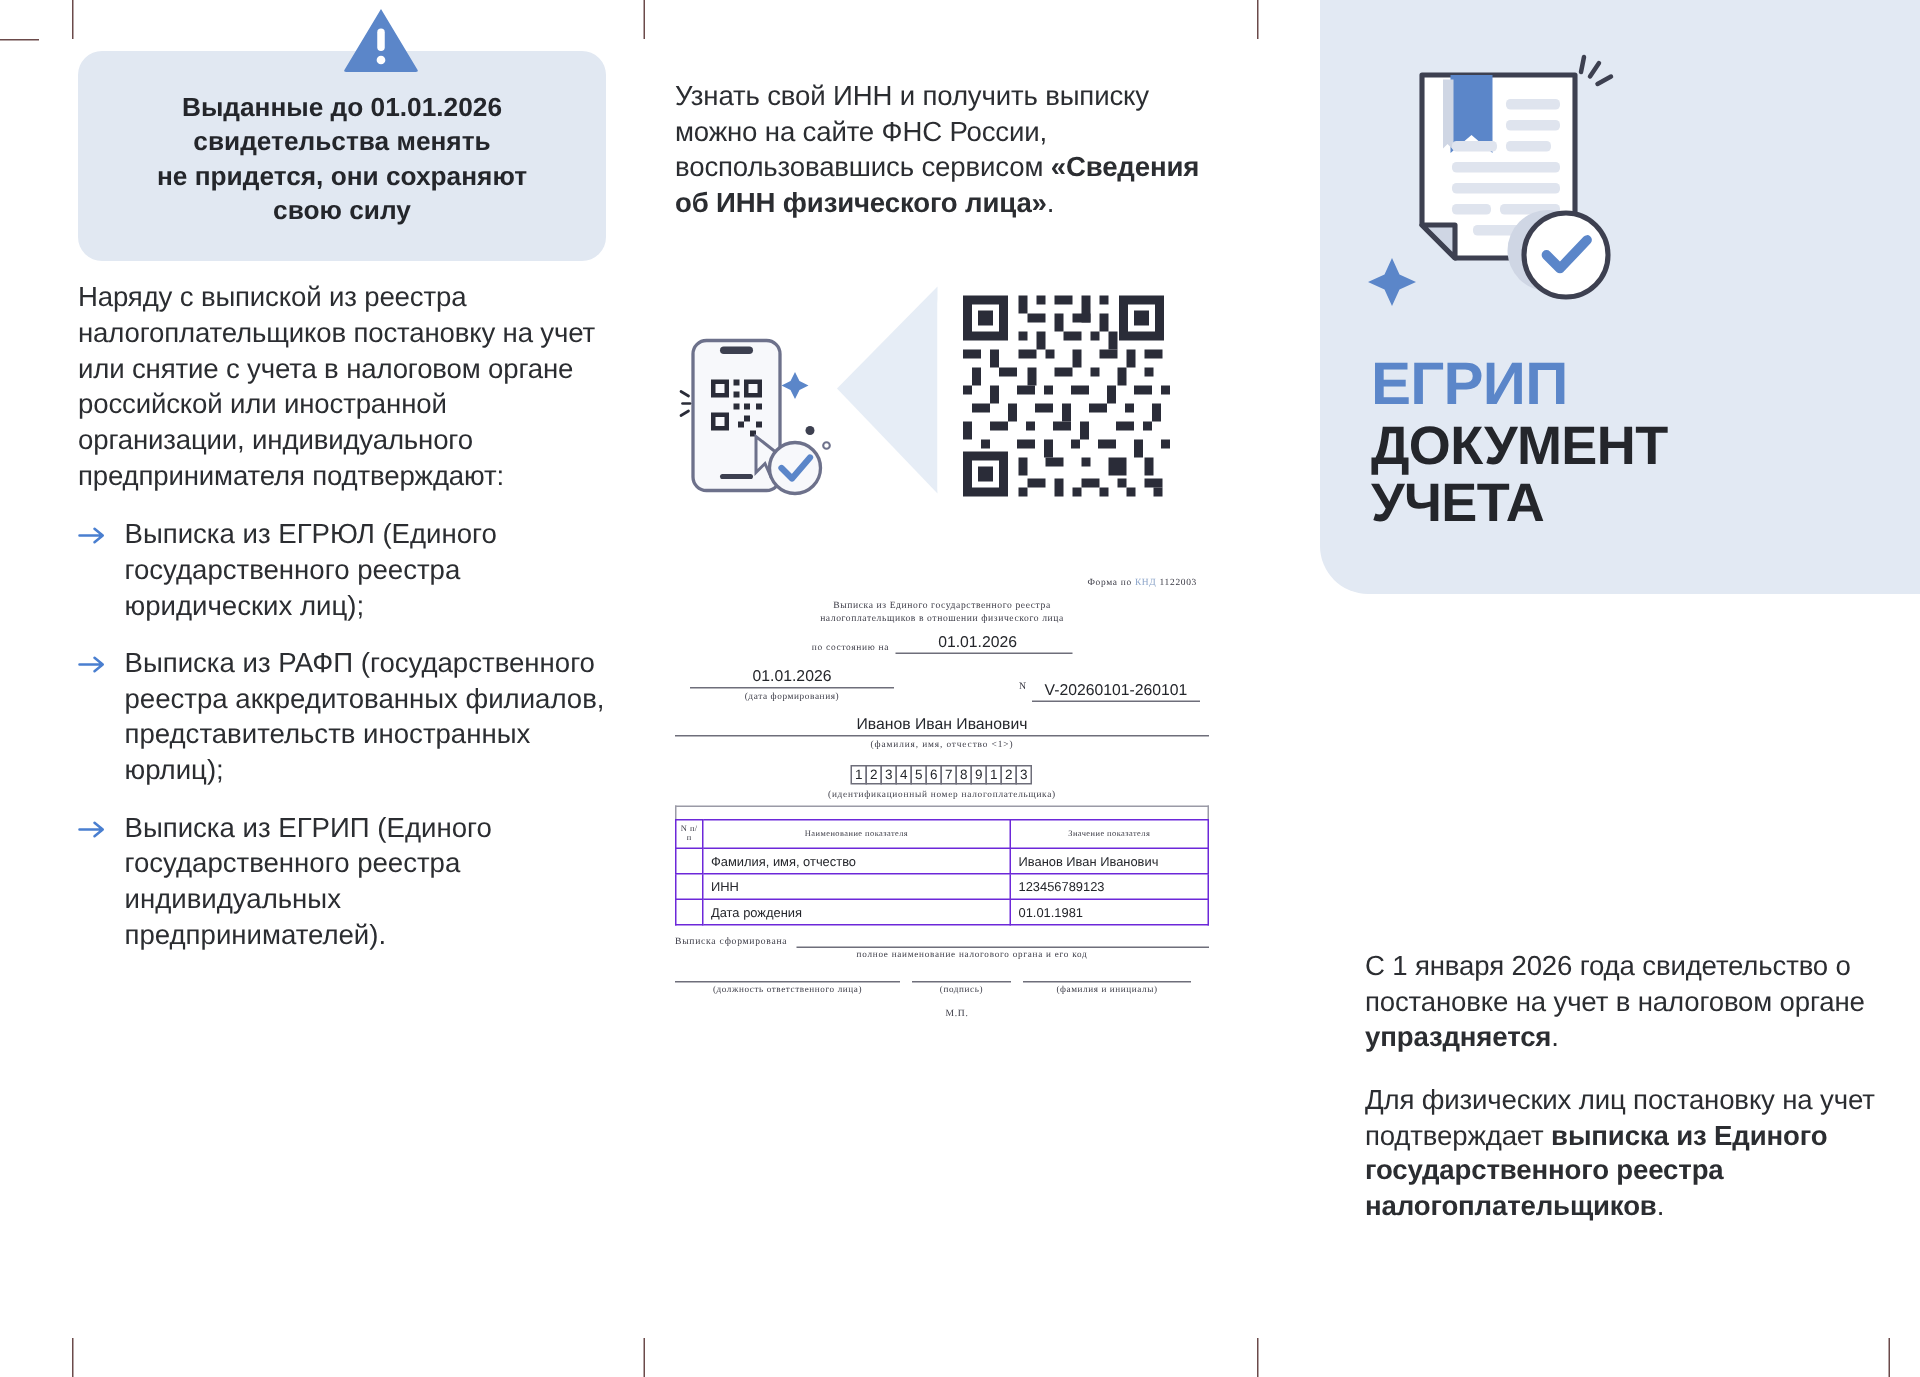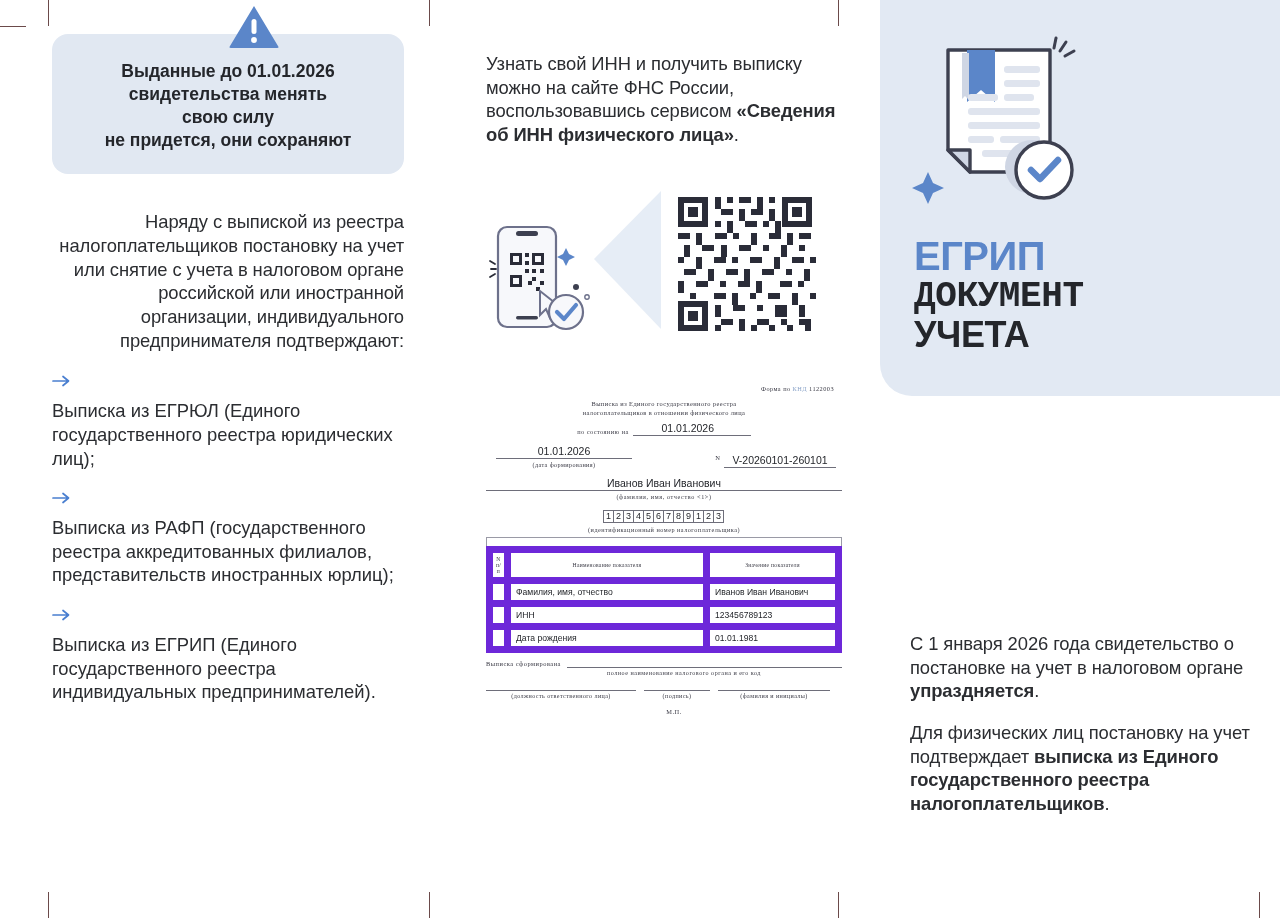--- a/index.html
+++ b/index.html
@@ -11,21 +11,21 @@
   }
   .page { position: relative; width: 1112px; height: 918px; background: #fff; }
 
   
   .cmark { position: absolute; background: #6b4a4a; }
   .cmark.v { width: 1px; height: 26px; }
   .cmark.h { height: 1px; width: 26px; }
 
   
   .col-left   { position: absolute; left: 52px;  top: 34px; width: 352px; }
-  .col-mid    { position: absolute; left: 486px; top: 52px; width: 356px; }
+  .col-mid    { position: absolute; left: 450px; top: 52px; width: 356px; }
   .col-right  { position: absolute; left: 880px; top: 0px;  width: 400px; height: 918px; }
 
   
   .callout {
     position: relative;
     background: #e1e8f2;
     border-radius: 16px;
     padding: 26px 22px 22px 22px;
     text-align: center;
     color: #24262b;
@@ -43,26 +43,26 @@
 
   
   .ptext {
     font-size: 18.4px;
     line-height: 1.285;
     color: #2b2d31;
     letter-spacing: -0.1px;
   }
   .ptext b { font-weight: bold; }
   .mt18 { margin-top: 18px; }
-  .mt22 { margin-top: 36px; text-align: right; }
+  .mt22 { margin-top: 12px; }
   .mt26 { margin-top: 26px; }
 
   
   .blist { margin-top: 16px; }
-  .bitem { display: flex; margin-bottom: 15px; flex-direction: column; }
+  .bitem { display: flex; margin-bottom: 15px; }
   .bitem:last-child { margin-bottom: 0; }
   .barrow {
     flex: 0 0 31px;
     color: #4a7fd0;
     font-size: 18px;
     line-height: 1.285;
     padding-top: 1px;
   }
   .barrow svg { display: block; margin-top: 6px; }
   .btext { flex: 1; font-size: 18.4px; line-height: 1.285; color: #2b2d31; }
@@ -131,21 +131,21 @@
     width: 11px; height: 13px;
     border: 1px solid #6e6e7a;
     margin-left: -1px;
     font-family: "Liberation Sans", sans-serif;
     font-size: 9px; color: #24262b;
     display: flex; align-items: center; justify-content: center;
   }
   .f-innc { font-size: 6.2px; text-align: center; letter-spacing: 0.5px; margin-top: 3px; }
   .f-wide { margin-top: 4px; height: 9px; border: 1px solid #9a9aa6; border-bottom: none; }
   .f-table { width: 100%; border-collapse: collapse; }
-  .f-table td, .f-table th { border: 7px solid #6d28d9; }
+  .f-table td, .f-table th { border: 1px solid #6d28d9; }
   .f-table th { font-size: 5.6px; font-weight: normal; letter-spacing: 0.3px; padding: 3px 2px; text-align: center; }
   .f-table td { font-family: "Liberation Sans", sans-serif; font-size: 8.6px; color: #24262b; padding: 3px 5px; }
   .f-table td.np { width: 18px; }
   .f-table td.val { width: 132px; }
   .f-sform { display: flex; align-items: flex-end; margin-top: 7px; }
   .f-sform .sl { font-size: 6.4px; letter-spacing: 0.5px; padding-bottom: 1px; }
   .f-sform .sline { flex: 1; border-bottom: 1px solid #6e6e7a; margin-left: 6px; height: 8px; }
   .f-cap1 { font-size: 6.1px; letter-spacing: 0.5px; text-align: center; margin-top: 2px; padding-left: 40px; }
   .f-sign { display: flex; margin-top: 14px; gap: 8px; }
   .f-sign .sg { border-top: 1px solid #6e6e7a; padding-top: 2px; font-size: 6.1px; letter-spacing: 0.4px; text-align: center; }
@@ -156,21 +156,21 @@
 
   
   .r-hero {
     position: absolute; left: 0; top: 0; width: 400px; height: 396px;
     background: #e2e9f3;
     border-bottom-left-radius: 32px;
   }
   .r-heroicon { position: absolute; left: 24px; top: 22px; }
   .r-title { position: absolute; left: 34px; top: 236px; }
   .r-title .t1 { font-size: 40px; font-weight: bold; color: #5b86c9; letter-spacing: -0.5px; line-height: 1.04; }
-  .r-title .t2 { font-size: 36px; font-weight: bold; color: #24262b; letter-spacing: -0.4px; line-height: 1.08; font-family: Liberation Mono, monospace; }
+  .r-title .t2 { font-size: 36px; font-weight: bold; color: #24262b; letter-spacing: -0.4px; line-height: 1.08; }
   .r-title .t3 { font-size: 36px; font-weight: bold; color: #24262b; letter-spacing: -0.4px; line-height: 1.08; }
   .r-callout { position: absolute; left: 0px; top: 466px; width: 350px; }
   .r-body { position: absolute; left: 2px; top: 632px; width: 346px; margin-left: 28px; }
 </style>
 </head>
 <body>
 
 <div class="page">
 
   <div class="cmark v" style="left:48px;  top:0;"></div>
@@ -189,22 +189,22 @@
     <div class="callout">
       <div class="tri">
         <svg class="tri-svg" width="52" height="44" viewBox="0 0 52 44">
           <path d="M26 2 L50 42 Q51.5 44 49 44 L3 44 Q0.5 44 2 42 Z" fill="#5b86c9"></path>
           <rect x="23.5" y="15" width="5" height="15" rx="2.5" fill="#ffffff"></rect>
           <circle cx="26" cy="36" r="2.9" fill="#ffffff"></circle>
         </svg>
       </div>
       <div>Выданные до 01.01.2026</div>
       <div>свидетельства менять</div>
+      <div>не придется, они сохраняют</div>
       <div>свою силу</div>
-      <div>не придется, они сохраняют</div>
     </div>
 
     <p class="ptext mt22">Наряду с выпиской из реестра налогоплательщиков постановку на учет или снятие с учета в налоговом органе российской или иностранной организации, индивидуального предпринимателя подтверждают:</p>
 
     <div class="blist">
       <div class="bitem">
         <span class="barrow">
           <svg width="19" height="12" viewBox="0 0 19 12">
               <path d="M1 6 H16 M11 1.5 L16.5 6 L11 10.5" stroke="#4a7fd0" stroke-width="1.7" fill="none" stroke-linecap="round" stroke-linejoin="round"></path>
             </svg>

